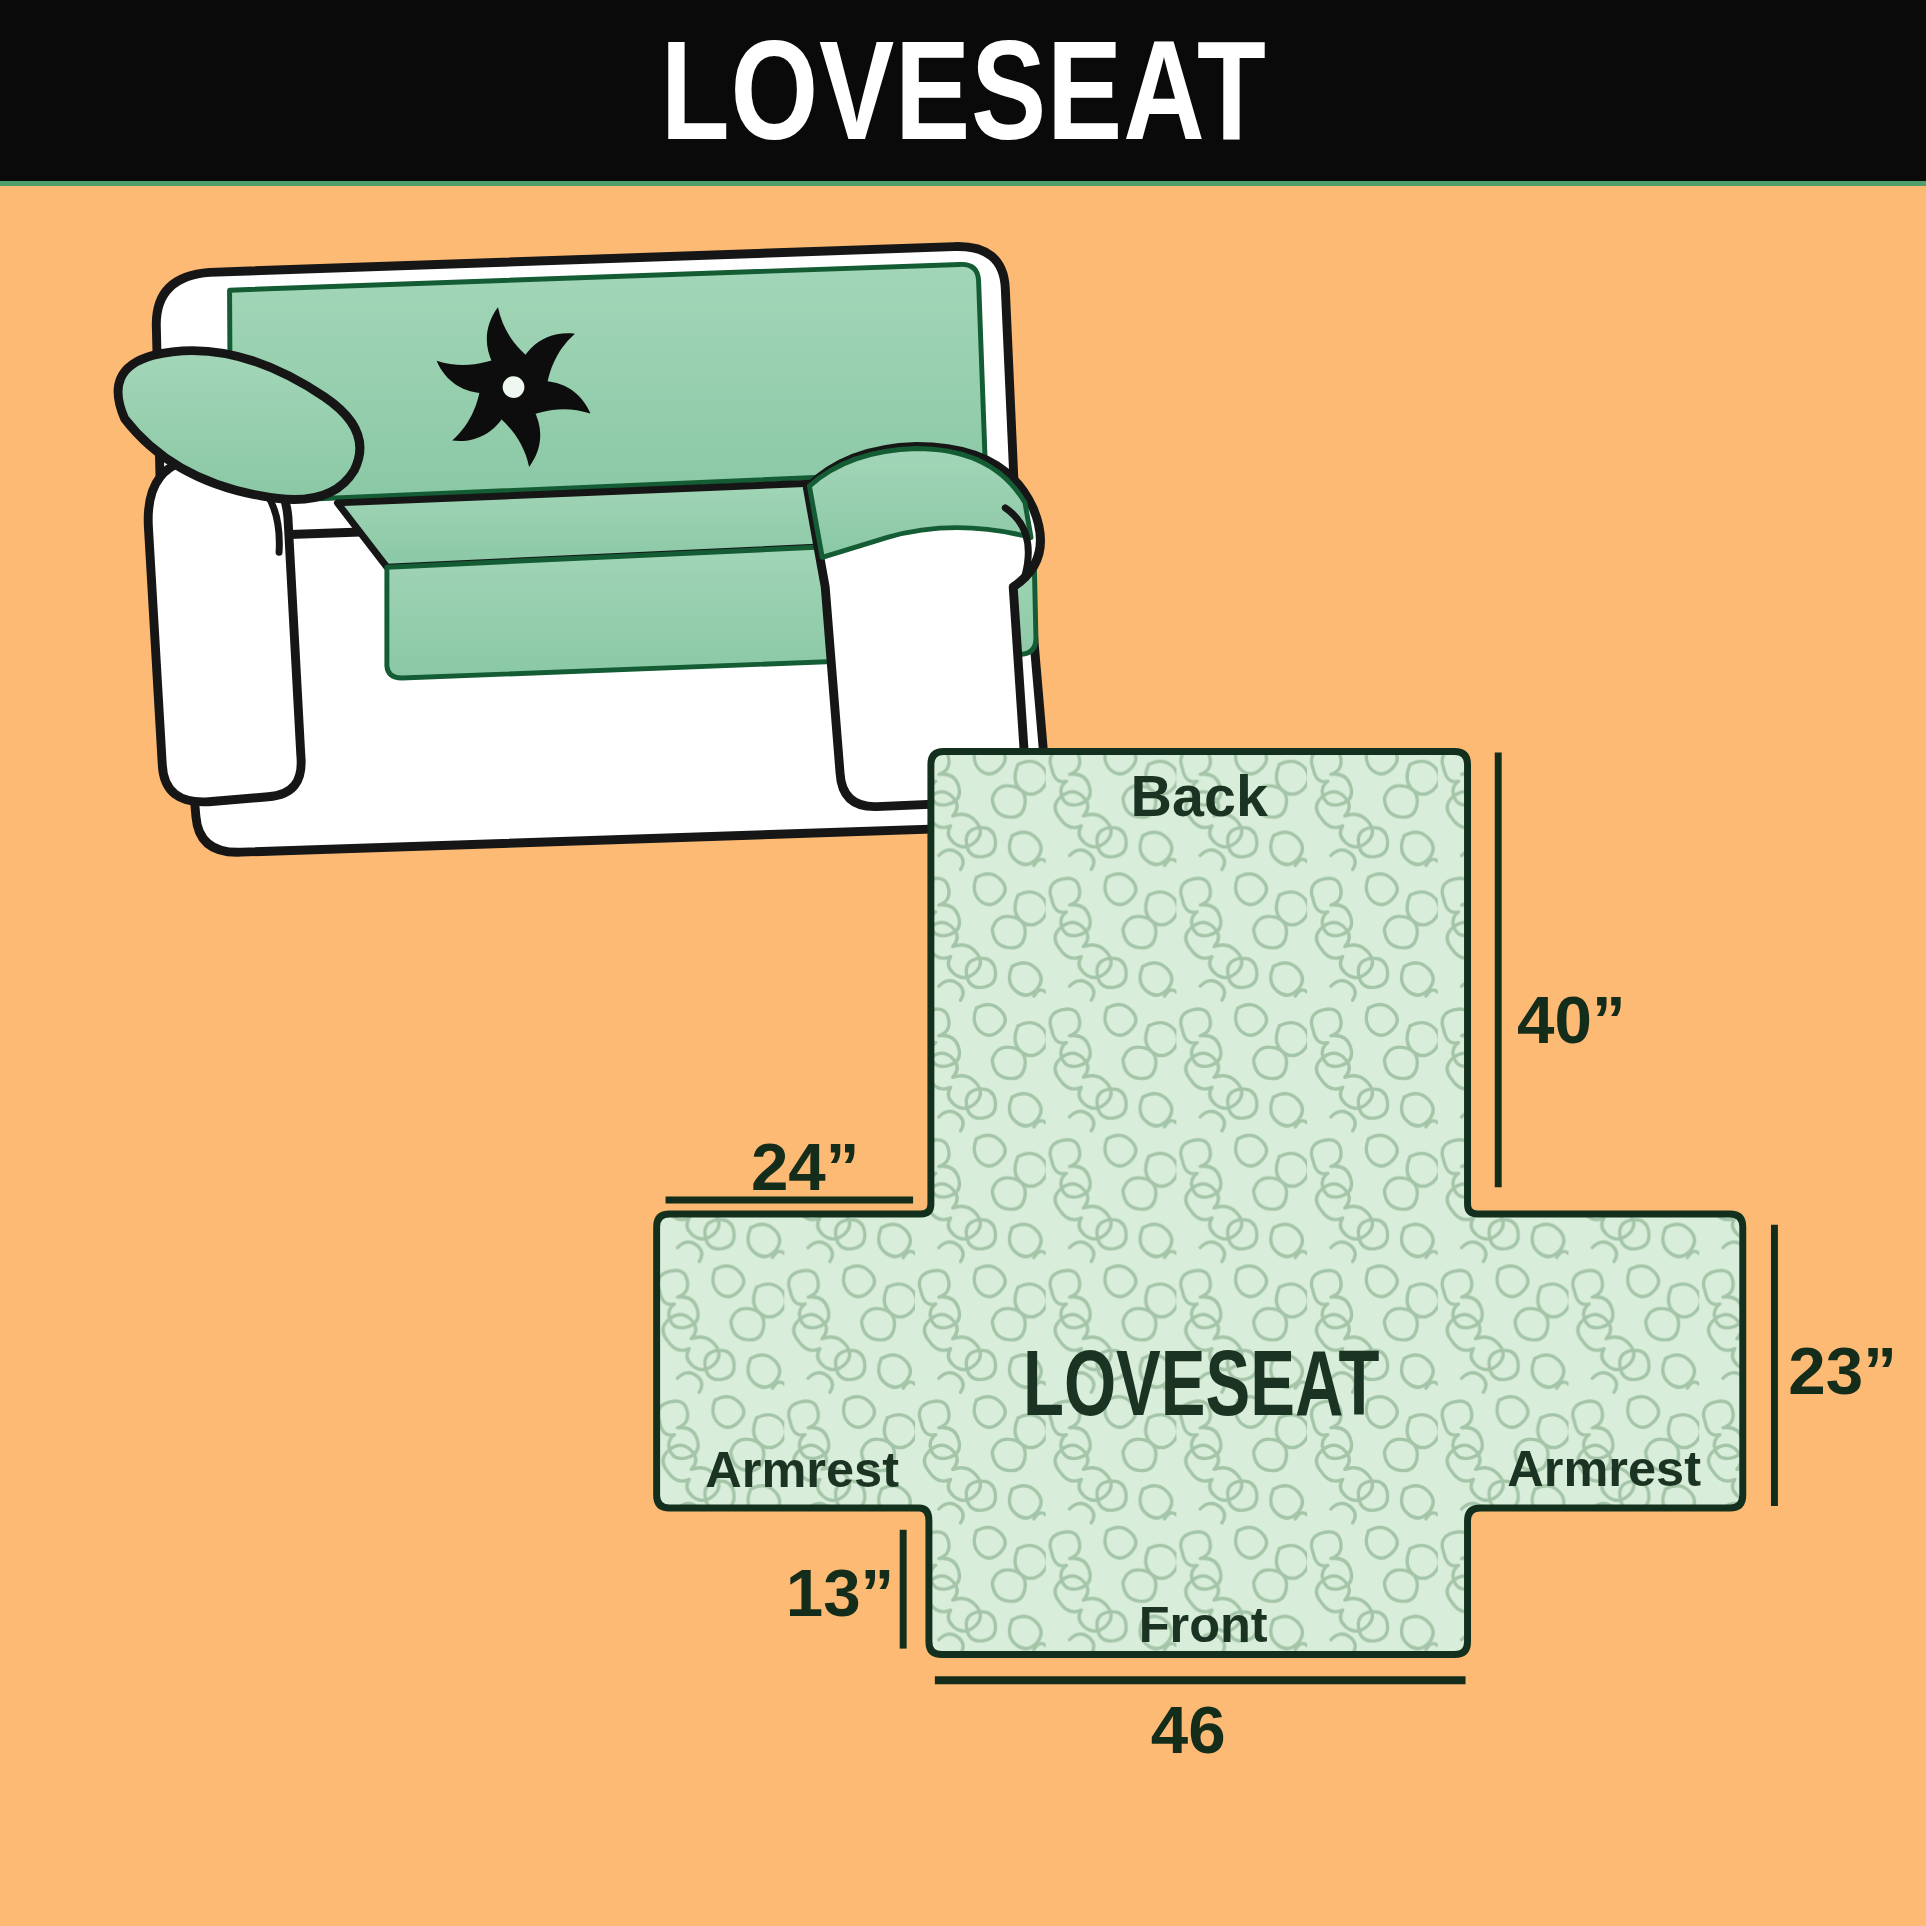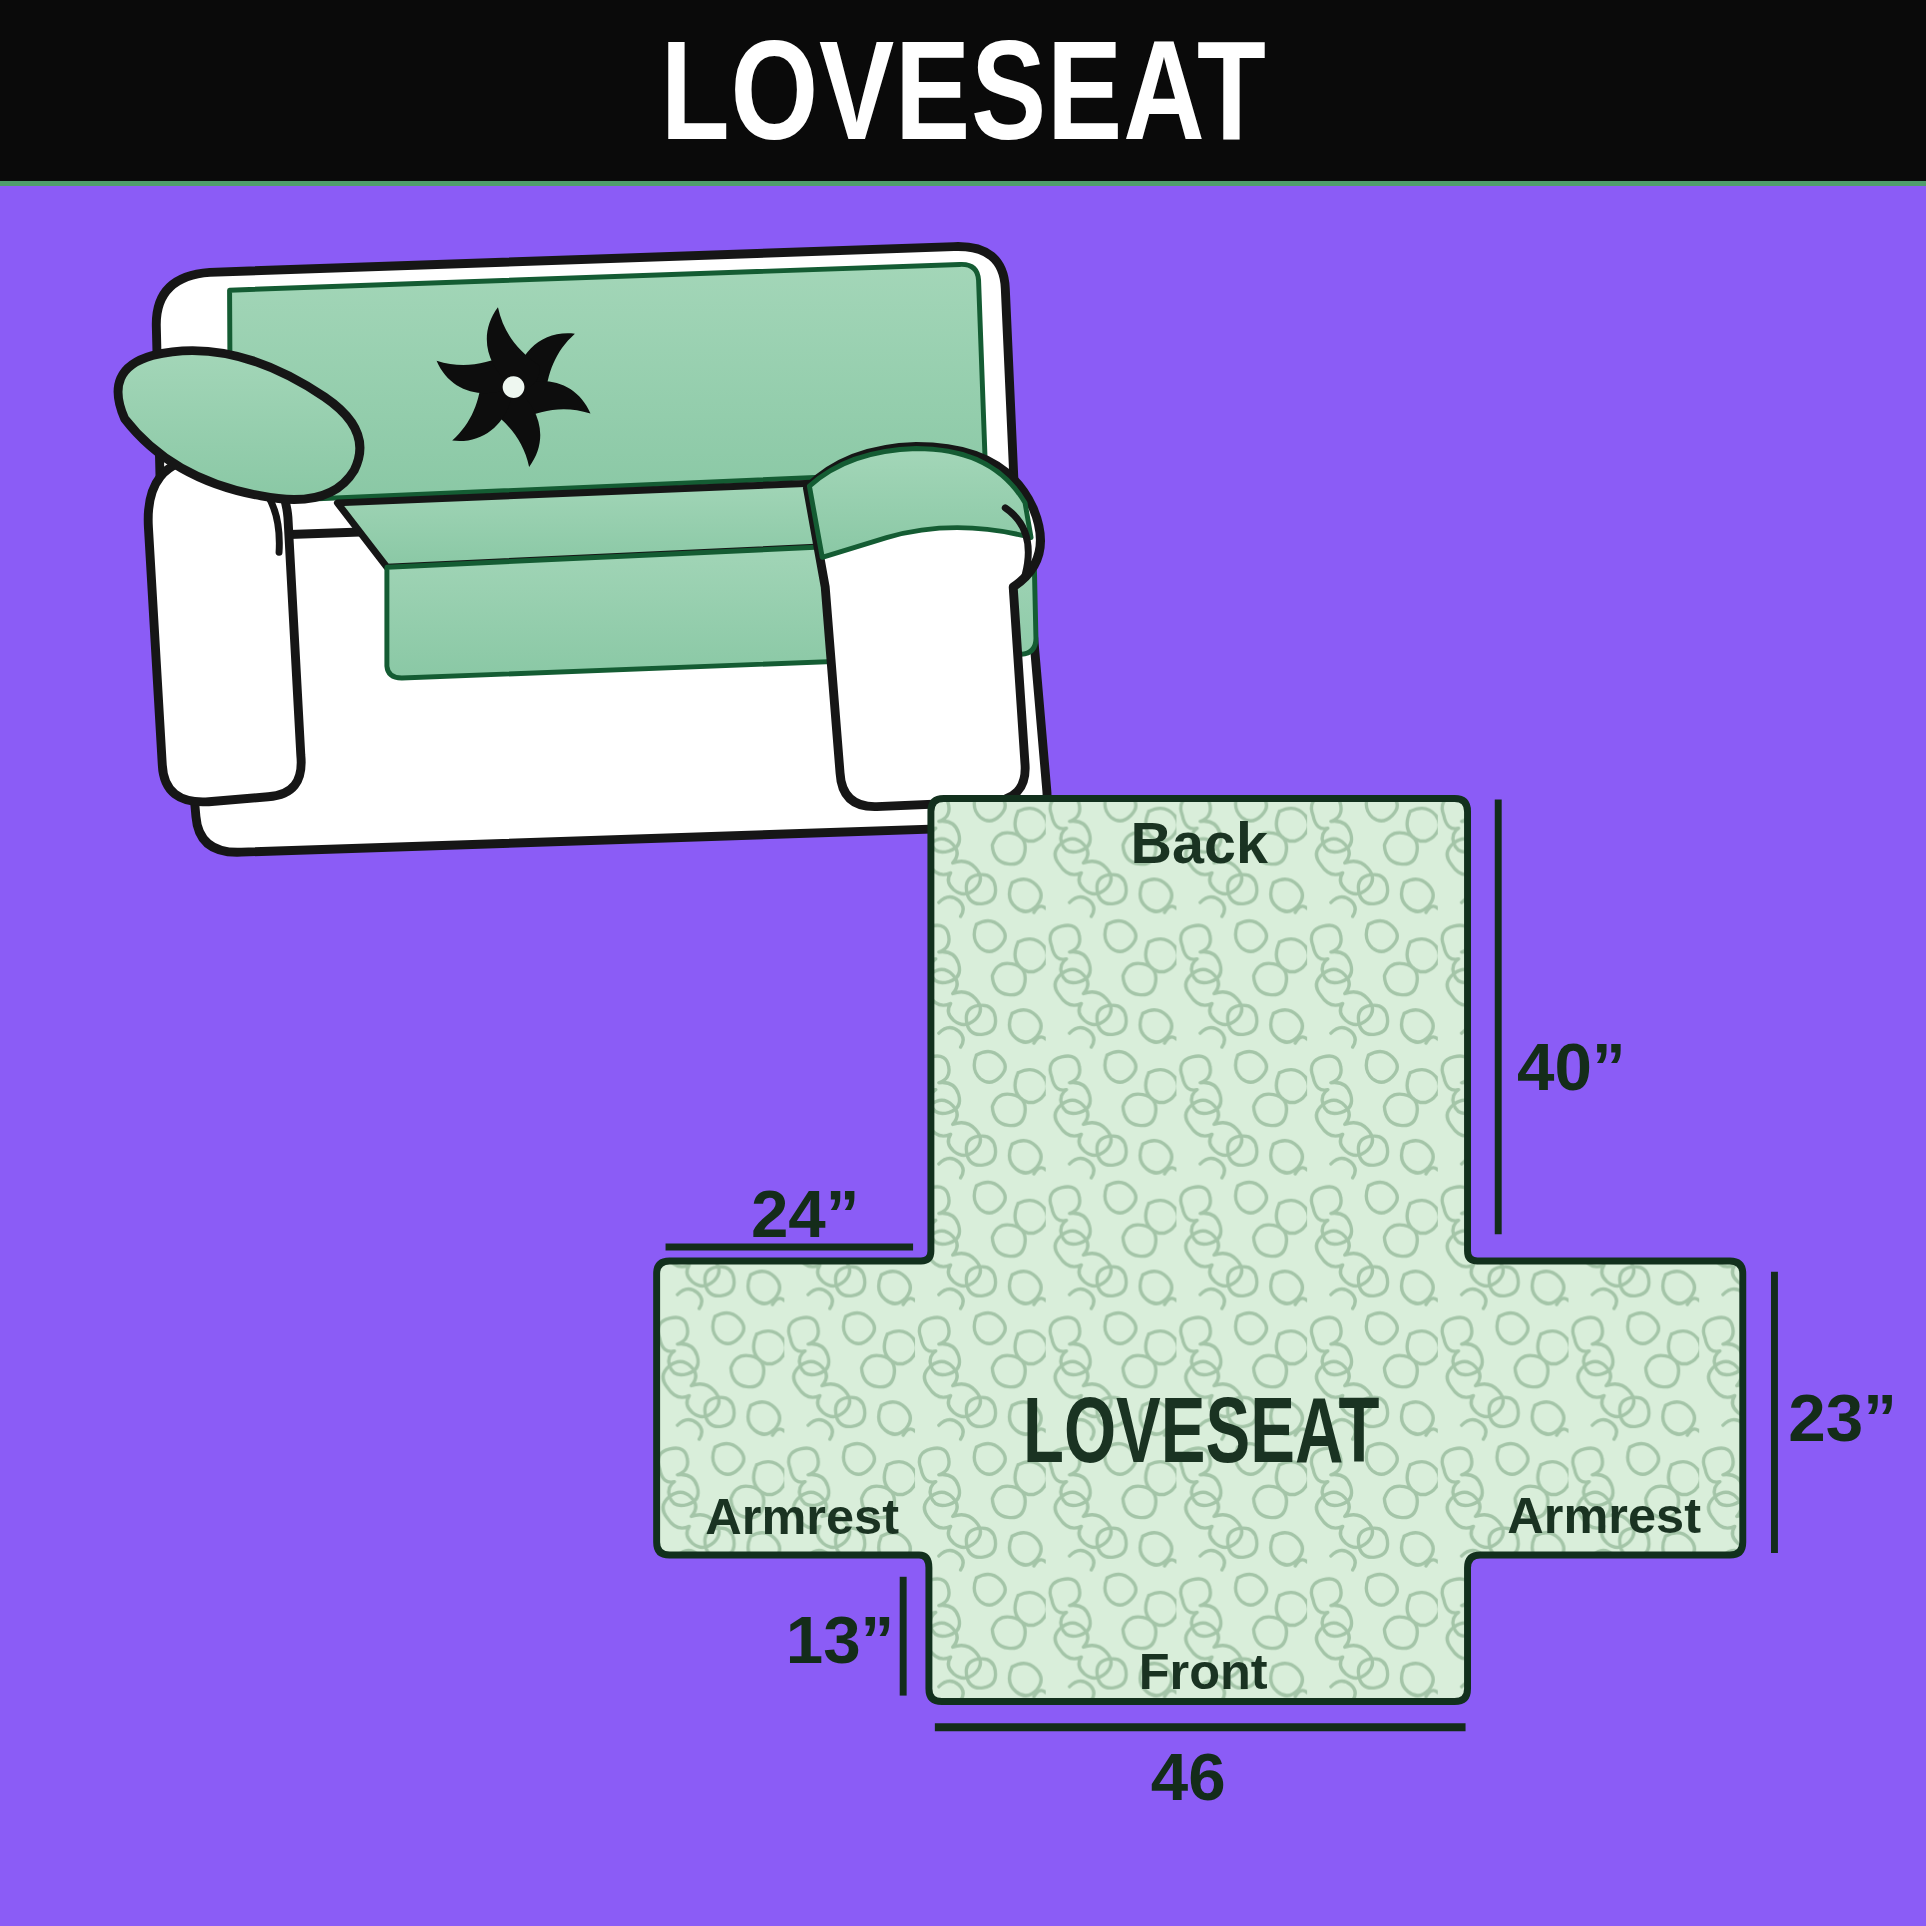--- a/index.html
+++ b/index.html
@@ -1,33 +1,33 @@
 <!DOCTYPE html>
 <html><head>
 <meta charset="utf-8">
 <style>
   html,body{margin:0;padding:0;background:#ffffff;}
   .canvas{
     position:relative; width:1927px; height:1927px; overflow:hidden;
-    background:#8b5cf6; font-family:"Liberation Sans", sans-serif;
+    background:#fdba74; font-family:"Liberation Sans", sans-serif;
   }
   
   .banner{
     position:absolute; left:0; top:0; width:1927px; height:181px;
     background:#0a0a0a; border-bottom:5px solid #4f9e6c;
     display:flex; align-items:center; justify-content:center;
   }
   .banner .title{
     color:#ffffff; font-weight:bold; font-size:141px; letter-spacing:1px;
     display:inline-block; transform:scaleX(0.80); white-space:nowrap;
   }
   
   .sofa-wrap{ position:absolute; left:85px; top:211px; width:1051px; height:655px; }
   
-  .diagram-wrap{ position:absolute; left:614px; top:756px; width:1313px; height:1099px; }
+  .diagram-wrap{ position:absolute; left:614px; top:709px; width:1313px; height:1099px; }
   svg text{ font-family:"Liberation Sans", sans-serif; }
   .panel-label{ font-weight:bold; fill:#1a3322; }
   .dim-label{ font-weight:bold; fill:#142c1a; }
 </style>
 </head>
 <body>
 
 <div class="canvas">
 
   <div class="banner">

